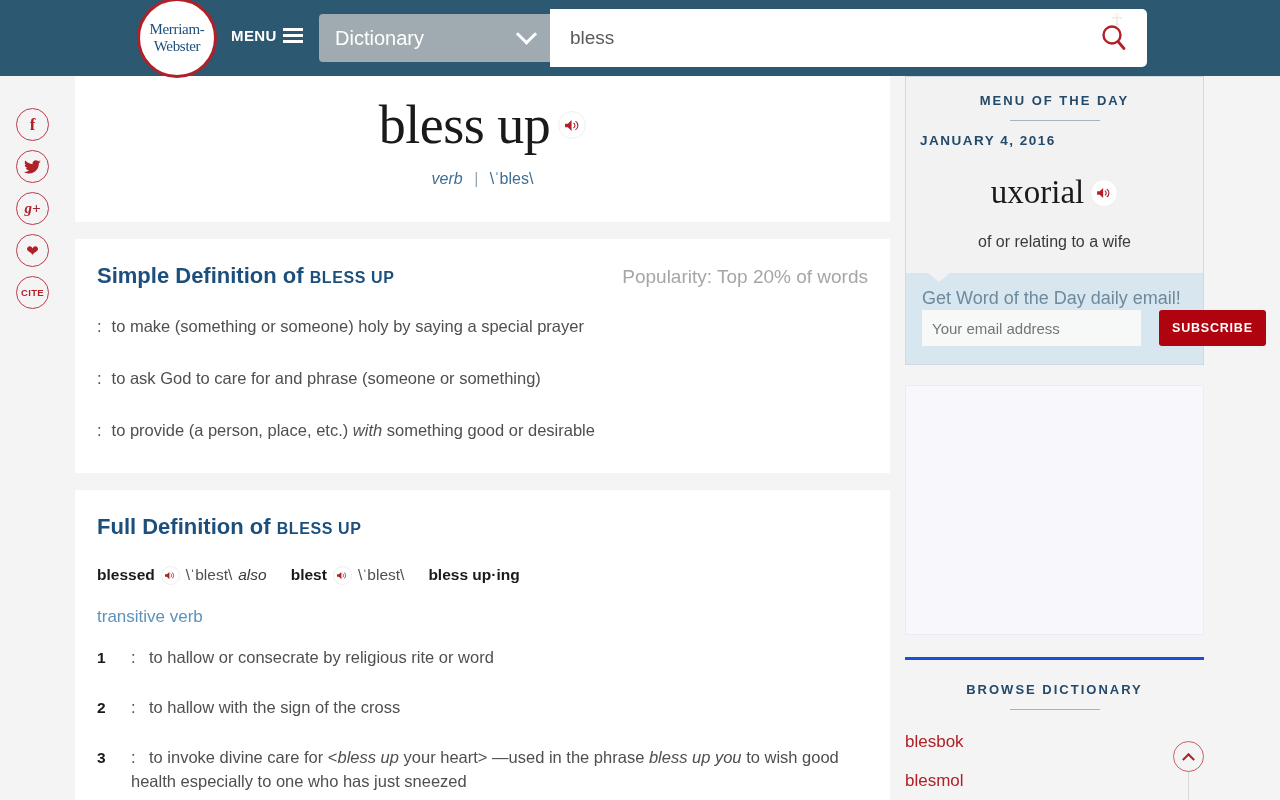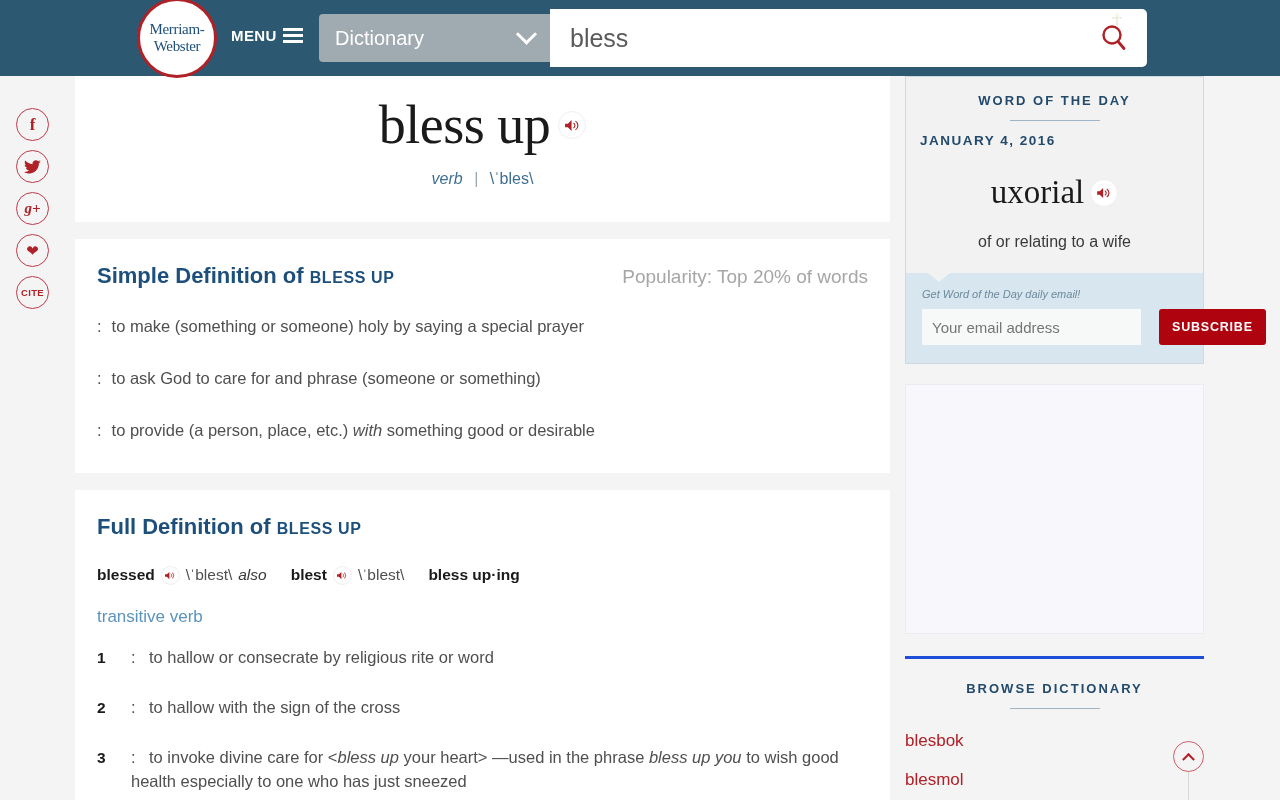--- a/index.html
+++ b/index.html
@@ -81,21 +81,21 @@
     background: #ffffff;
     border-radius: 0 5px 5px 0;
     display: flex; align-items: center;
   }
   .search-input {
     border: none; outline: none;
     flex: 1;
     height: 46px;
     padding: 0 20px;
     font-family: "Liberation Sans", sans-serif;
-    font-size: 25px;
+    font-size: 19px;
     color: #5a5a5a;
     background: transparent;
   }
   .search-btn {
     width: 66px; height: 56px;
     background: transparent; border: none;
     display: flex; align-items: center; justify-content: center;
     cursor: pointer;
     position: relative;
   }
@@ -297,23 +297,22 @@
   .email-bar::before {
     content: "";
     position: absolute;
     top: 0; left: 22px;
     border-left: 11px solid transparent;
     border-right: 11px solid transparent;
     border-top: 9px solid #f2f2f2;
   }
   .email-label {
     color: #6d8a9c;
-    font-size: 11px;
-    margin-bottom: 9px;
-    font-style: italic;
+    font-size: 18px;
+    margin-bottom: 1px;
   }
   .email-form { display: flex; gap: 18px; }
   .email-input {
     flex: 1;
     height: 36px;
     border: none;
     background: #f7f9f9;
     padding: 0 10px;
     font-family: "Liberation Sans", sans-serif;
     font-size: 15px;
@@ -529,21 +528,21 @@
         </div>
       </div>
 
     </div>
   </div>
 </div>
 
 <div class="sidebar">
 
   <div class="wotd-card">
-    <div class="wotd-kicker">WORD OF THE DAY</div>
+    <div class="wotd-kicker">MENU OF THE DAY</div>
     <div class="rule"></div>
     <div class="wotd-date">JANUARY 4, 2016</div>
 
     <div class="wotd-word-row">
       <span class="wotd-word">uxorial</span>
       <span class="audio-btn">
         <svg width="14" height="12" viewBox="0 0 16 14">
           <path d="M0 5h3L7 1.2v11.6L3 9H0z" fill="#b02027"></path>
           <path d="M9 4.2c1 .7 1.6 1.7 1.6 2.8S10 9.1 9 9.8" fill="none" stroke="#b02027" stroke-width="1.3"></path>
           <path d="M11.2 2.3c1.6 1 2.6 2.7 2.6 4.7s-1 3.7-2.6 4.7" fill="none" stroke="#b02027" stroke-width="1.3"></path>

